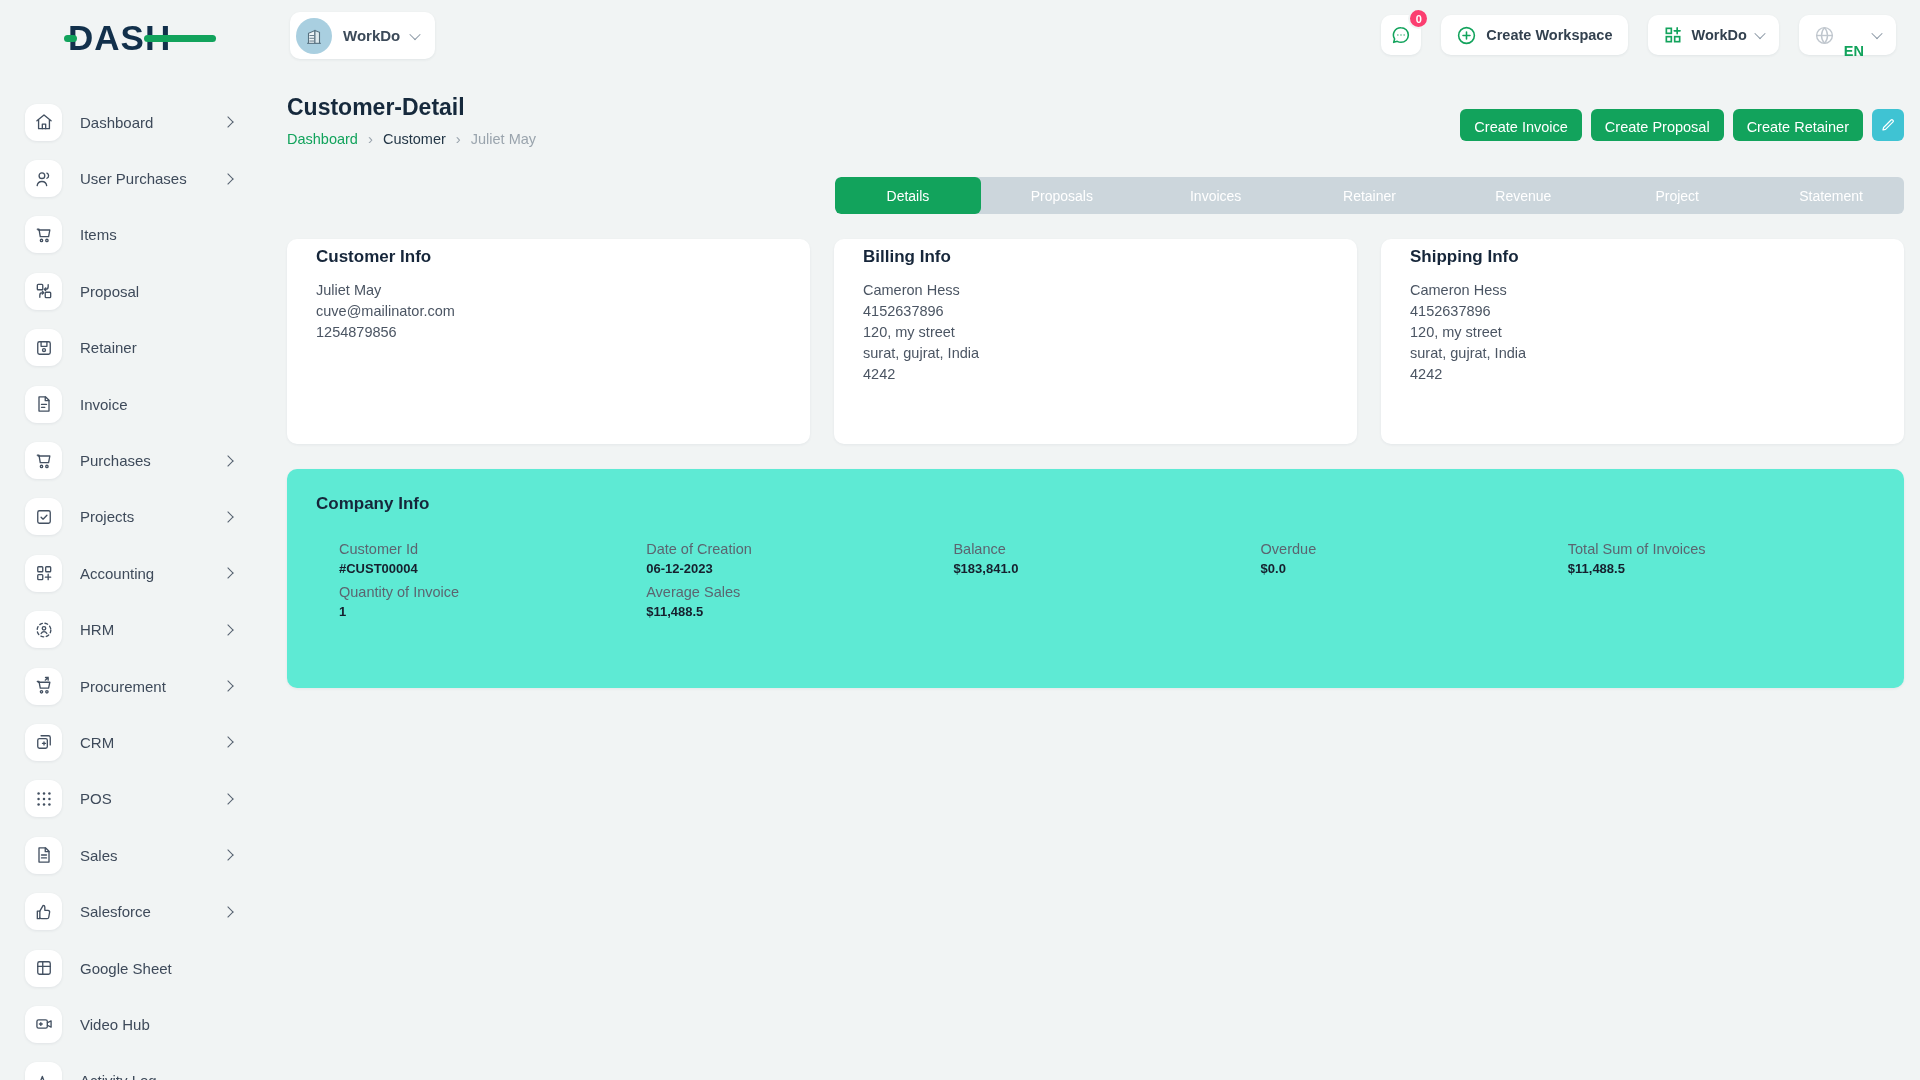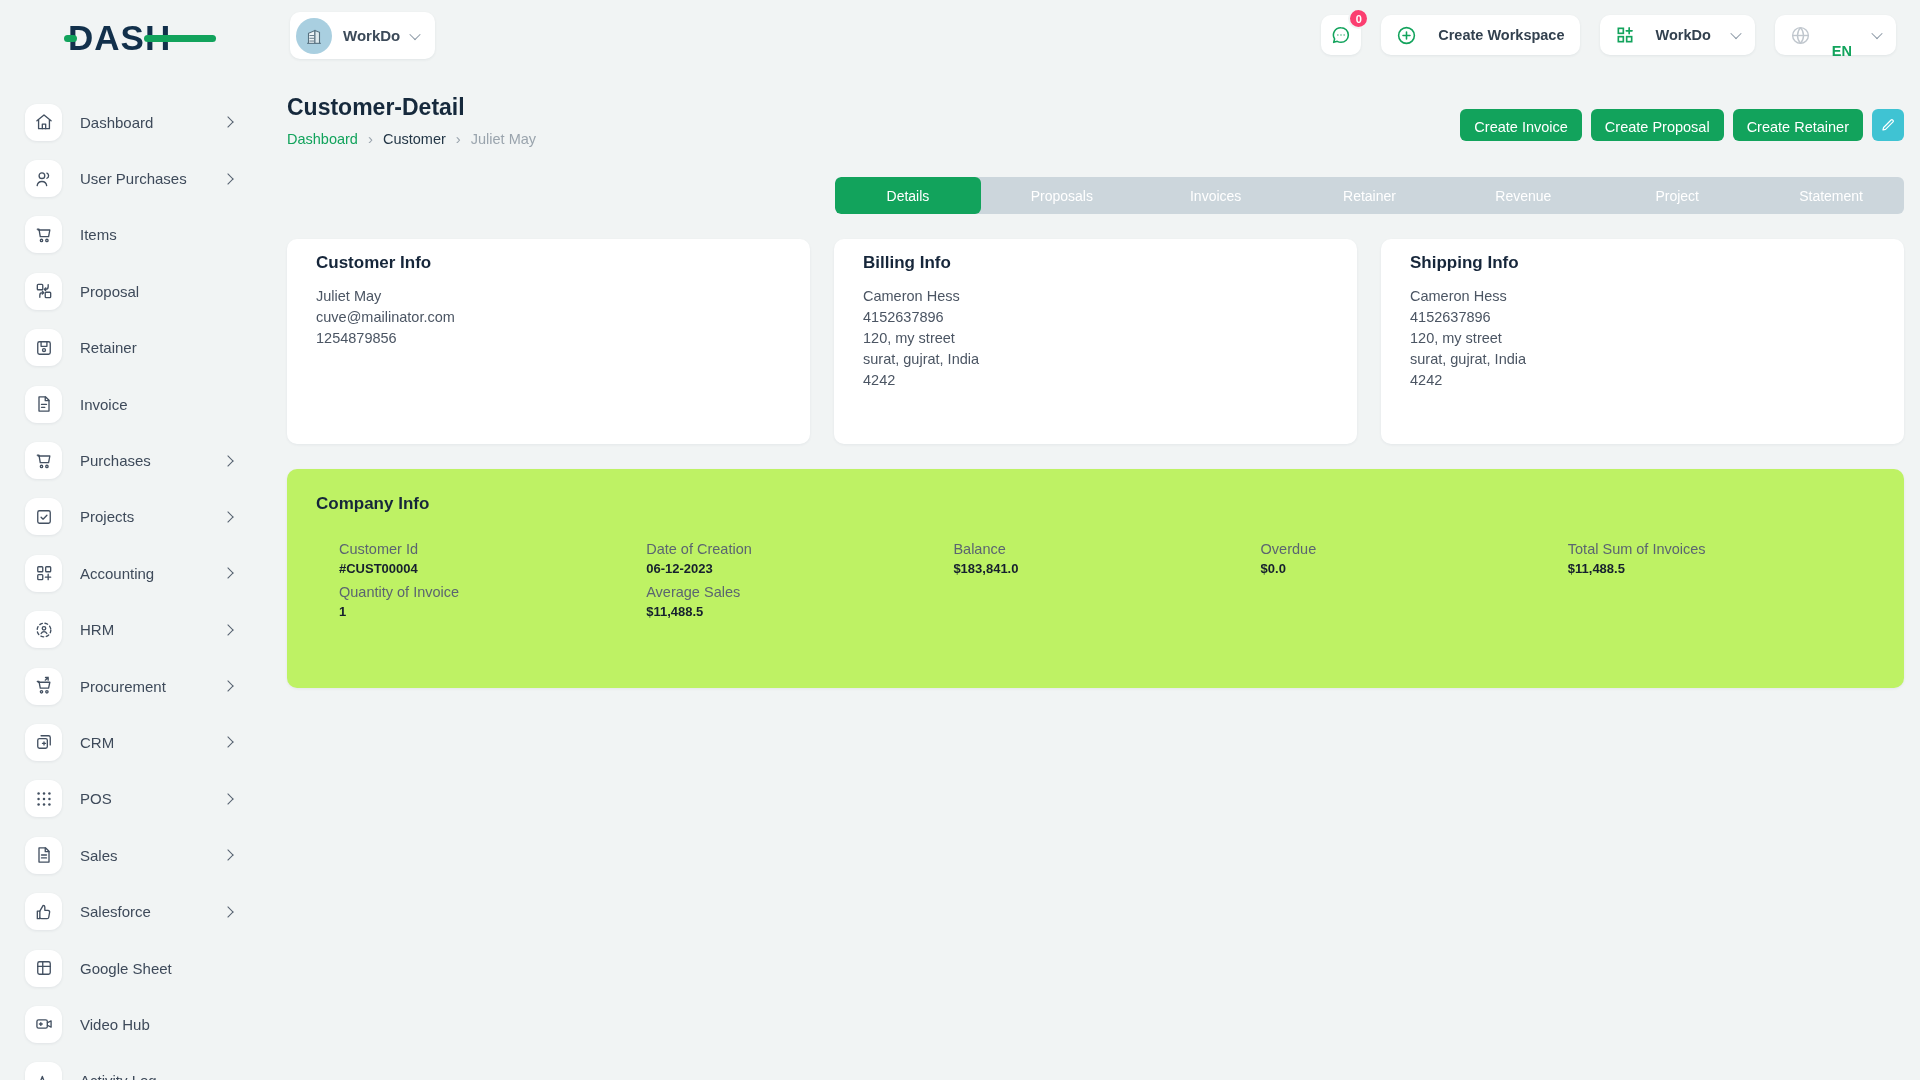--- a/index.html
+++ b/index.html
@@ -34,21 +34,21 @@
     display:flex; align-items:center; justify-content:center;
     box-shadow:0 1px 3px rgba(20,40,60,.07); cursor:pointer;
   }
   .badge {
     position:absolute; top:-7px; right:-8px; min-width:21px; height:21px; border-radius:50%;
     background:#fb3e70; color:#fff; font-size:11px; font-weight:700;
     display:flex; align-items:center; justify-content:center; border:2px solid #f1f4f4;
   }
   .pill-btn {
     height:40px; background:#fff; border-radius:10px; padding:0 15px;
-    display:flex; align-items:center; gap:21px; font-size:14.5px; color:#33414f; font-weight:600;
+    display:flex; align-items:center; gap:9px; font-size:14.5px; color:#33414f; font-weight:600;
     box-shadow:0 1px 3px rgba(20,40,60,.07); cursor:pointer; border:none;
   }
   .lang-label { color:#12a35c; font-weight:700;margin-top:32px; }
 
   .chev-down { width:8px; height:8px; border-right:1.6px solid #8b98a5; border-bottom:1.6px solid #8b98a5; transform:rotate(45deg) translate(-1px,-1px); }
 
   
   .sidebar { position:absolute; left:0; top:94px; width:260px; height:986px; overflow:hidden; }
   .side-item { display:flex; align-items:center; height:56.4px; padding:0 28px 0 25px; cursor:pointer; }
   .tile {
@@ -85,27 +85,27 @@
   }
   .tab {
     flex:1; display:flex; align-items:center; justify-content:center;
     color:#fff; font-size:14px; cursor:pointer;
   }
   .tab.active { background:#12a35c; border-radius:6px; }
 
   .cards-row { display:flex; gap:24px; margin-top:25px; }
   .card {
     background:#fff; border-radius:10px; box-shadow:0 1px 3px rgba(20,40,60,.06);
-    padding:14px 29px; flex:1; height:205px;
+    padding:8px 29px; flex:1; height:205px;
   }
   .card-title { font-size:17px; font-weight:700; color:#16263a; margin-bottom:13px; }
   .card-line { font-size:14.5px; color:#4b5563; line-height:21px; }
 
   .company-card {
-    margin-top:25px; background:#bef264; border-radius:10px; box-shadow:0 1px 3px rgba(20,40,60,.06);
+    margin-top:25px; background:#5eead4; border-radius:10px; box-shadow:0 1px 3px rgba(20,40,60,.06);
     padding:25px 29px; height:219px;
   }
   .fields-grid {
     margin:27px 0 0 23px; display:grid; grid-template-columns:repeat(5,1fr);
     row-gap:8px;
   }
   .f-label { font-size:14.5px; color:#5b6570; }
   .f-value { margin-top:4px; font-size:13px; font-weight:700; color:#16202e; }
 </style>
 </head>

